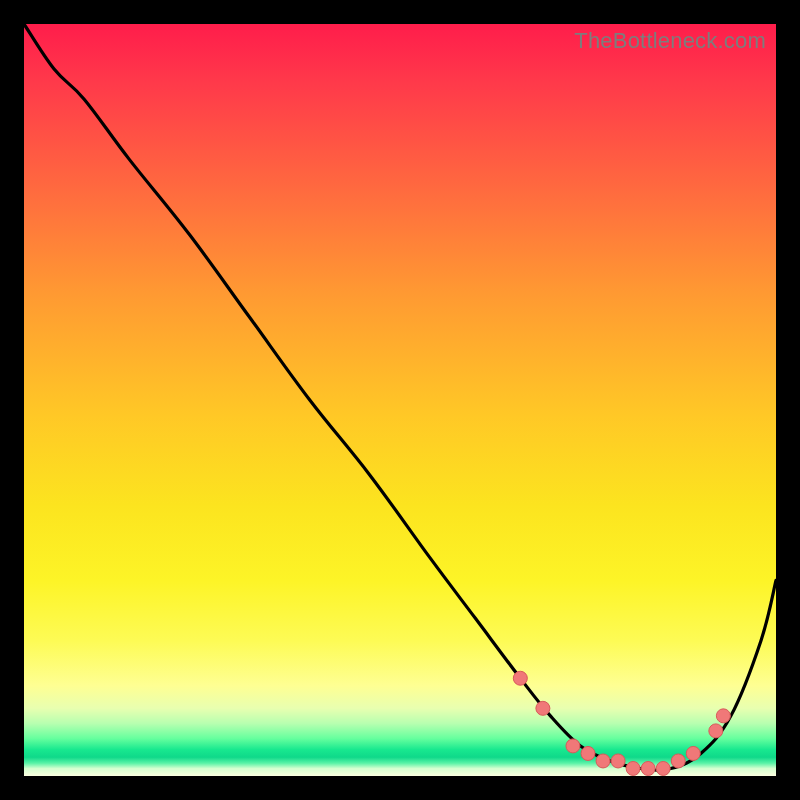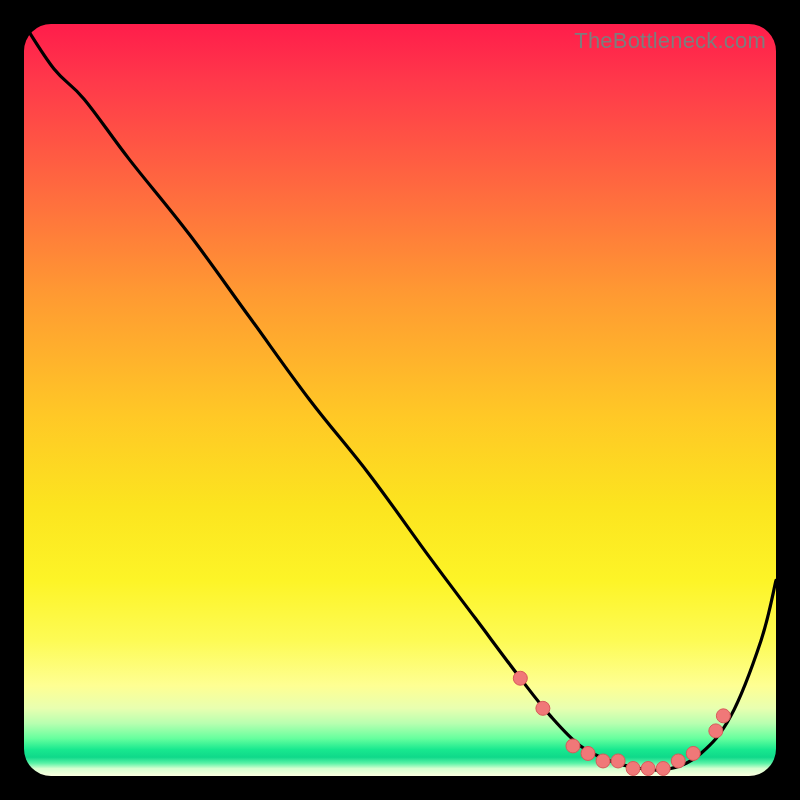--- a/index.html
+++ b/index.html
@@ -37,21 +37,20 @@
       #feff93 88%,
       #e8ffb0 91%,
       #b8ffb0 93%,
       #66ff9e 95%,
       #18e88f 96.5%,
       #0fd98a 97.5%,
       #5bf3a7 98.3%,
       #d6ffd0 99%,
       #fbffe0 100%
     );
-    border-radius: 27px;
   }
   .watermark {
     position: absolute;
     top: 4px;
     right: 10px;
     color: #7d7d7d;
     font-size: 22px;
     font-weight: 400;
     letter-spacing: 0.2px;
     z-index: 5;

